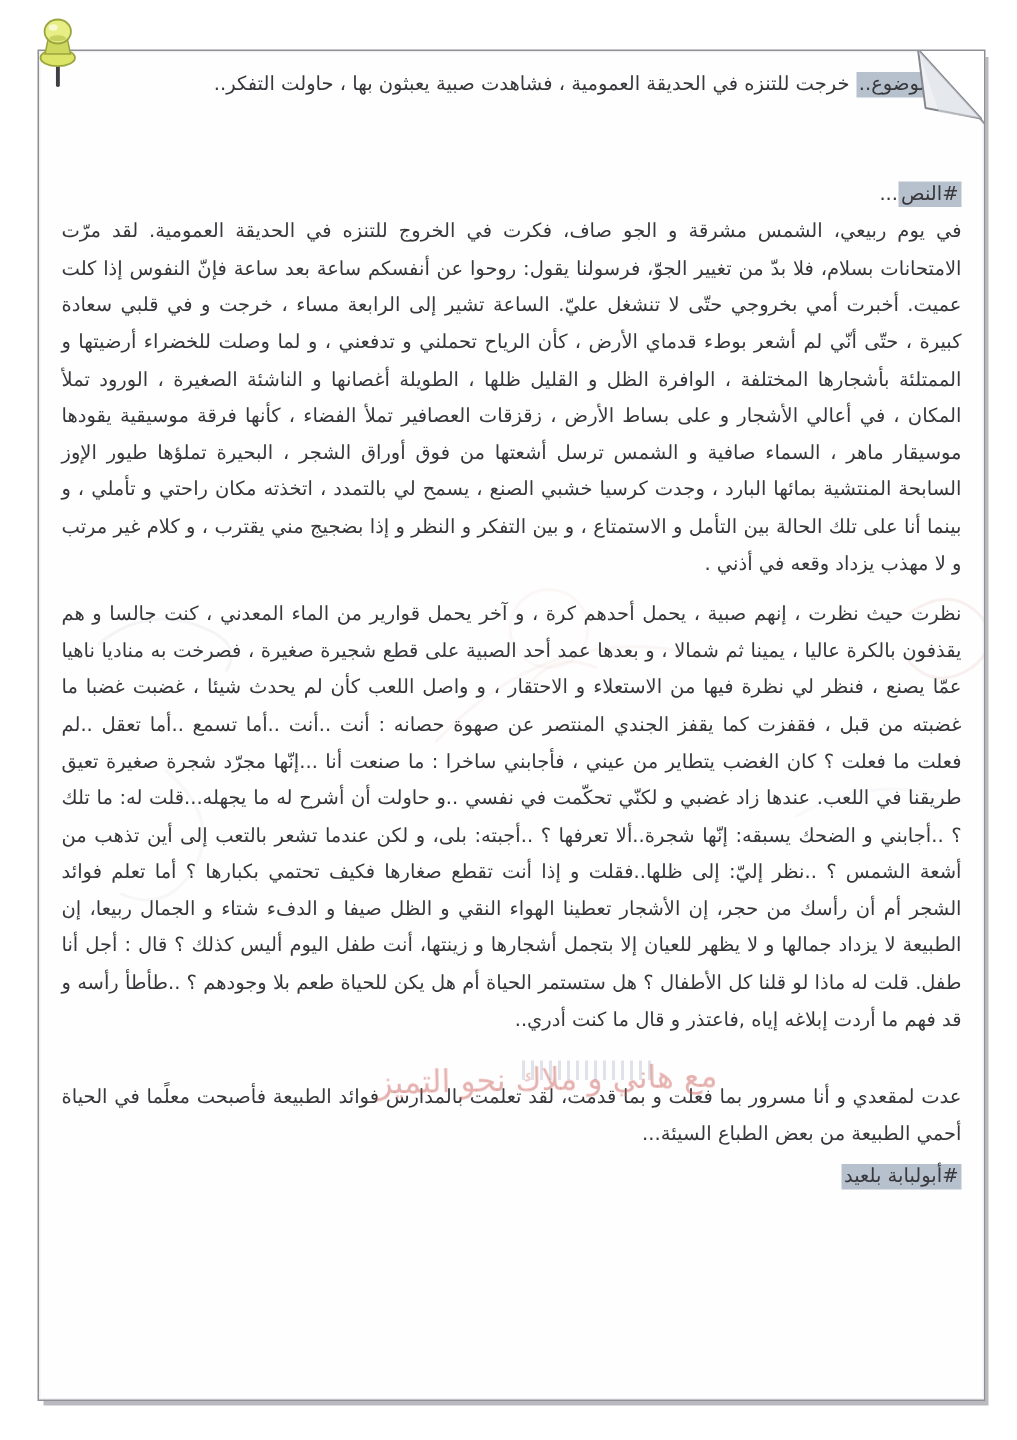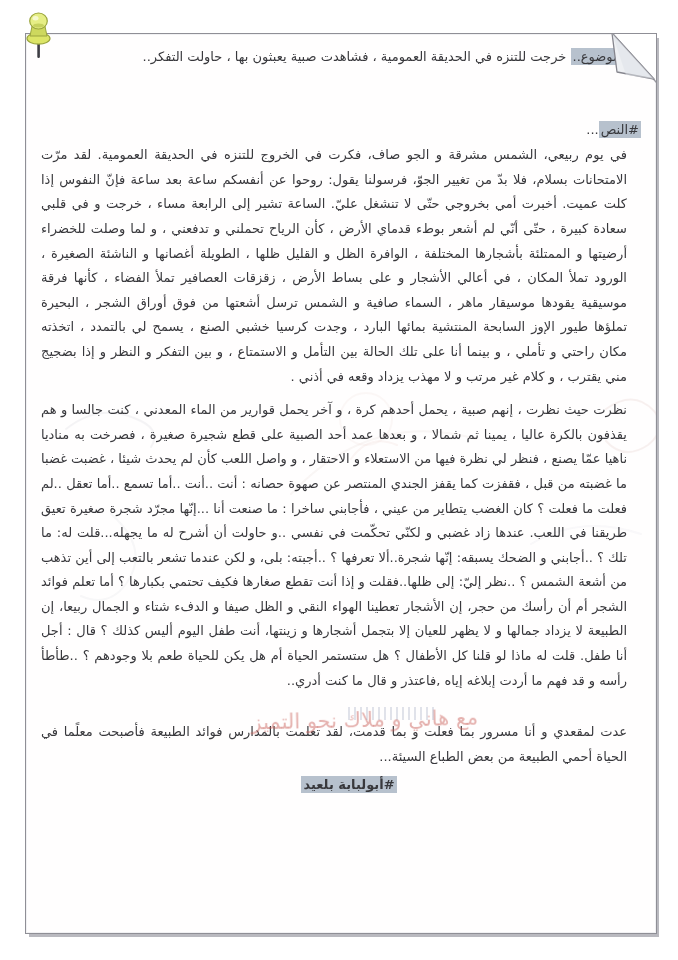--- a/index.html
+++ b/index.html
@@ -34,29 +34,28 @@
     text-align:justify;
     text-justify:inter-word;
   }
   .line{white-space:normal;}
   .topic-line{margin-bottom:23px;}
   .body-tag-line{margin-bottom:1px;margin-top:48px;}
   .hl{
     background:#b7c1cd;
     padding:1px 2px;
   }
-  .para{margin:0 14px 9px 0;}
+  .para{margin:0 0 9px 0;}
   .para.last-para{margin-top:27px;margin-bottom:4px;}
   .para.mid-para{margin-bottom:26px;}
   .sig-line{
     direction:rtl;
-    text-align:center;
+    text-align:right;
     padding-left:16px;
     margin-top:2px;
-    font-weight:bold;
   }
   
   .watermark{
     position:absolute;left:150px;top:708px;width:430px;height:40px;
     direction:rtl;text-align:center;
     font-size:21px;letter-spacing:2px;
     color:rgba(201,94,88,0.48);
     transform:rotate(-1.2deg);
     filter:blur(.4px);
     pointer-events:none;

